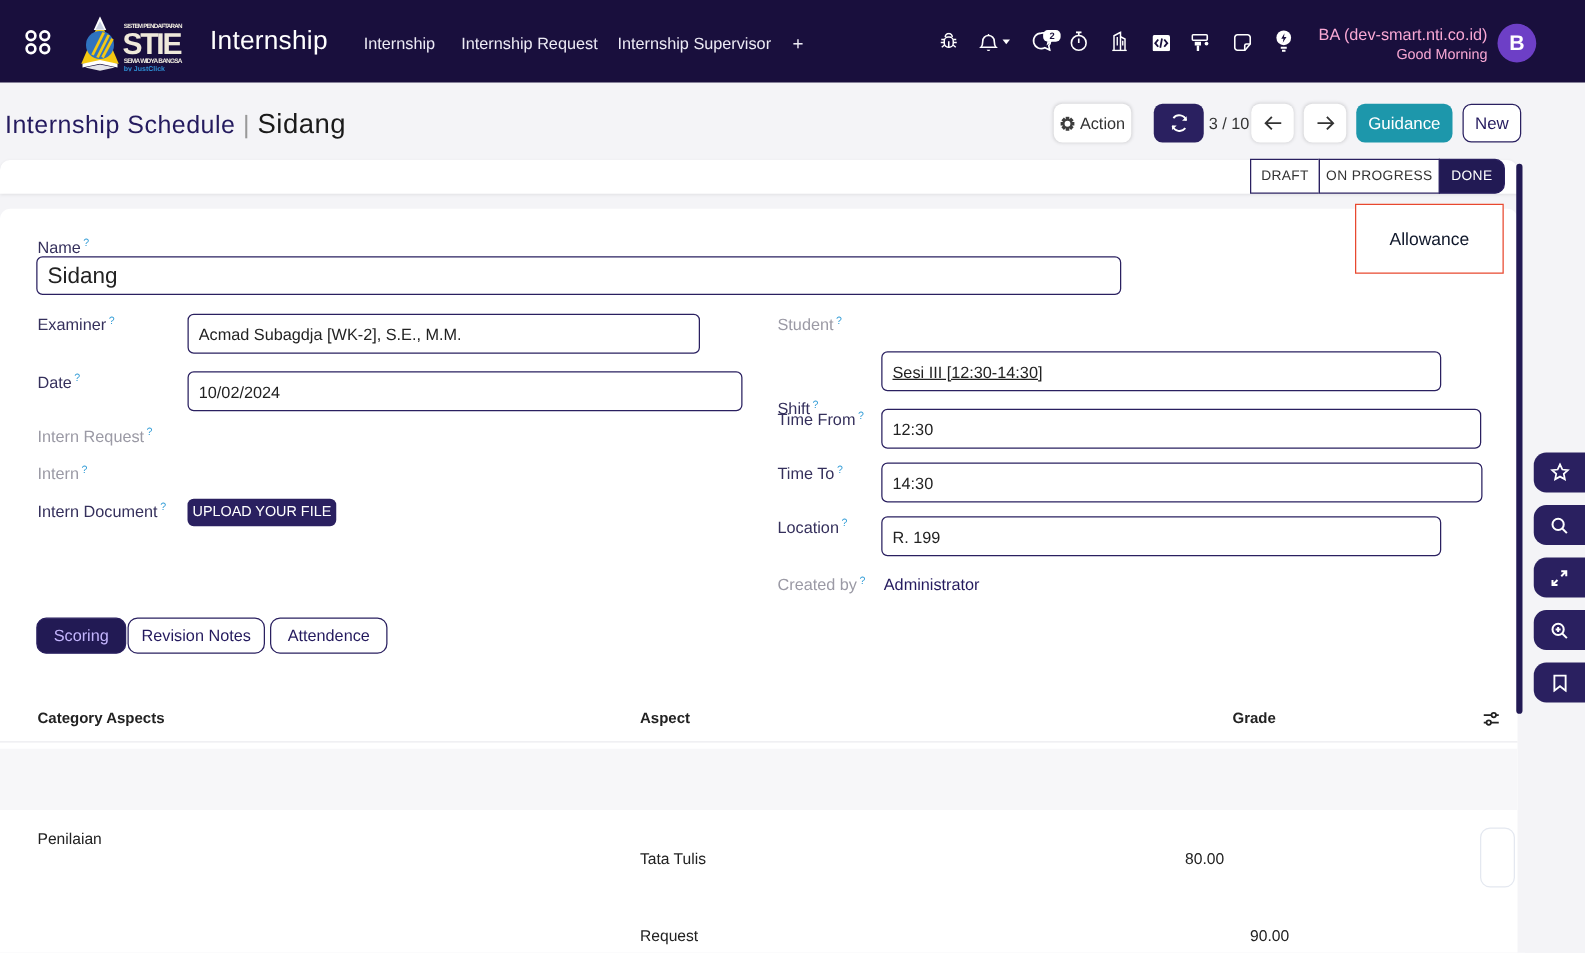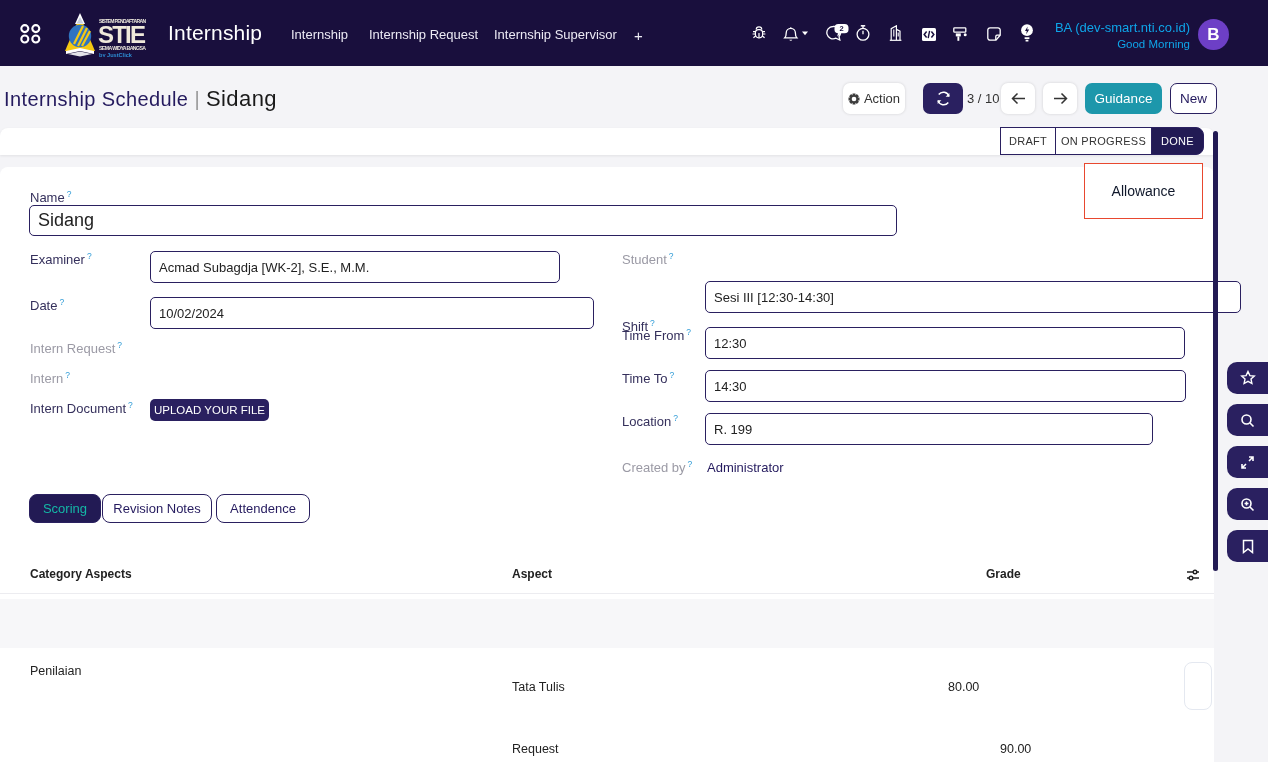--- a/index.html
+++ b/index.html
@@ -4,21 +4,21 @@
 <style>
 * { margin:0; padding:0; box-sizing:border-box; }
 html,body { width:1268px; height:762px; overflow:hidden; font-family:"Liberation Sans", sans-serif; background:#f4f4f7; }
 .topbar { position:absolute; left:0; top:0; width:1268px; height:66px; background:#190f3d; color:#fff; }
 .apps { position:absolute; left:20px; top:24px; }
 .logo { position:absolute; left:64px; top:13px; }
 .brand { position:absolute; left:168px; top:21px; font-size:21px; font-weight:500; color:#fff; letter-spacing:0.2px; }
 .menu { position:absolute; top:27px; font-size:13px; color:#eceaf4; }
 .m1 { left:291px; } .m2 { left:369px; } .m3 { left:494px; } .m4 { left:634px; font-size:15px; }
 .ticon { position:absolute; top:18px; }
-.userblock { position:absolute; right:78px; top:20px; text-align:right; color:#0ea5e9; }
+.userblock { position:absolute; right:78px; top:20px; text-align:right; color:#f9a8d4; }
 .user1 { font-size:13px; }
 .user2 { font-size:11.5px; margin-top:3px; }
 .avatar { position:absolute; left:1198px; top:19px; width:31px; height:31px; border-radius:50%; background:#6d3fc6; color:#fff; font-size:17px; font-weight:bold; text-align:center; line-height:31px; }
 
 .crumb { position:absolute; left:4px; top:86px; font-size:20px; letter-spacing:0.4px; color:#241a5e; white-space:nowrap; }
 .crumb .sep { color:#999; font-weight:300; padding:0 6px; }
 .crumb .cur { color:#1a1a1a; font-size:22px; }
 .btn { position:absolute; display:flex; align-items:center; justify-content:center; border-radius:7px; font-size:14px; white-space:nowrap; }
 .btn-white { background:#fff; color:#333; box-shadow:0 0 3px rgba(0,0,0,0.15); }
 .b-action { left:843px; top:83px; width:62px; height:31px; gap:4px; font-size:13px; }
@@ -39,21 +39,21 @@
 .sheet { position:absolute; left:0; top:167px; width:1214px; height:595px; background:#fff; border-radius:8px 8px 0 0; }
 .stamp { position:absolute; left:1084px; top:163px; width:119px; height:56px; border:1px solid #e8482f; background:#fff; color:#0f172a; font-size:14px; display:flex; align-items:center; justify-content:center; }
 .lbl { position:absolute; font-size:13px; color:#35305c; }
 .lbl .q { color:#2f9bd6; font-size:8.5px; vertical-align:super; margin-left:2px; }
 .lbl-muted { color:#9b9aa5; }
 .inp { position:absolute; border:1px solid #2a2060; border-radius:5px; background:#fff; font-size:13px; color:#222; display:flex; align-items:center; padding-left:8px; }
 .link { position:absolute; font-size:13px; color:#241a5e; }
 .upload { position:absolute; left:150px; top:399px; width:119px; height:22px; background:#2a2060; color:#fff; font-size:11.5px; display:flex; align-items:center; justify-content:center; border-radius:5px; }
 
 .tab { position:absolute; top:494px; height:29px; display:flex; align-items:center; justify-content:center; font-size:13px; border-radius:8px; border:1px solid #2a2060; background:#fff; color:#241a5e; }
-.tab-active { background:#221a54; color:#14b8a6; }
+.tab-active { background:#221a54; color:#c4b5fd; }
 .t1 { left:29px; width:72px; }
 .t2 { left:102px; width:110px; }
 .t3 { left:216px; width:94px; }
 
 .thead { position:absolute; left:0px; top:557px; width:1214px; height:37px; border-bottom:1px solid #ececf0; }
 .th { position:absolute; top:567px; font-size:12px; font-weight:bold; color:#222; }
 .trow1 { position:absolute; left:0px; top:599px; width:1214px; height:49px; background:#f7f7f9; }
 .cell { position:absolute; font-size:12.5px; color:#222; }
 
 .scrollbar { position:absolute; left:1213px; top:131px; width:5px; height:440px; background:#221a54; border-radius:3px; }
@@ -187,21 +187,21 @@
 <div class="lbl" style="left:30px; top:251px;">Examiner<span class="q">?</span></div>
 <div class="inp" style="left:150px; top:251px; width:410px; height:32px;">Acmad Subagdja [WK-2], S.E., M.M.</div>
 <div class="lbl" style="left:30px; top:297px;">Date<span class="q">?</span></div>
 <div class="inp" style="left:150px; top:297px; width:444px; height:32px;">10/02/2024</div>
 <div class="lbl lbl-muted" style="left:30px; top:340px;">Intern Request<span class="q">?</span></div>
 <div class="lbl lbl-muted" style="left:30px; top:370px;">Intern<span class="q">?</span></div>
 <div class="lbl" style="left:30px; top:400px;">Intern Document<span class="q">?</span></div>
 <div class="upload">UPLOAD YOUR FILE</div>
 <div class="lbl lbl-muted" style="left:622px; top:251px;">Student<span class="q">?</span></div>
 <div class="lbl" style="left:622px; top:281px;margin-top:37px;">Shift<span class="q">?</span></div>
-<div class="inp" style="left:705px; top:281px; width:536px; height:32px;">Sesi III [12:30-14:30]</div>
+<div class="inp" style="left:705px; top:281px; width:448px; height:32px;text-decoration:underline;">Sesi III [12:30-14:30]</div>
 <div class="lbl" style="left:622px; top:327px;">Time From<span class="q">?</span></div>
 <div class="inp" style="left:705px; top:327px; width:480px; height:32px;">12:30</div>
 <div class="lbl" style="left:622px; top:370px;">Time To<span class="q">?</span></div>
 <div class="inp" style="left:705px; top:370px; width:481px; height:32px;">14:30</div>
 <div class="lbl" style="left:622px; top:413px;">Location<span class="q">?</span></div>
 <div class="inp" style="left:705px; top:413px; width:448px; height:32px;">R. 199</div>
 <div class="lbl lbl-muted" style="left:622px; top:459px;">Created by<span class="q">?</span></div>
 <div class="link" style="left:707px; top:460px;">Administrator</div>
 
 <div class="tab tab-active t1">Scoring</div>

